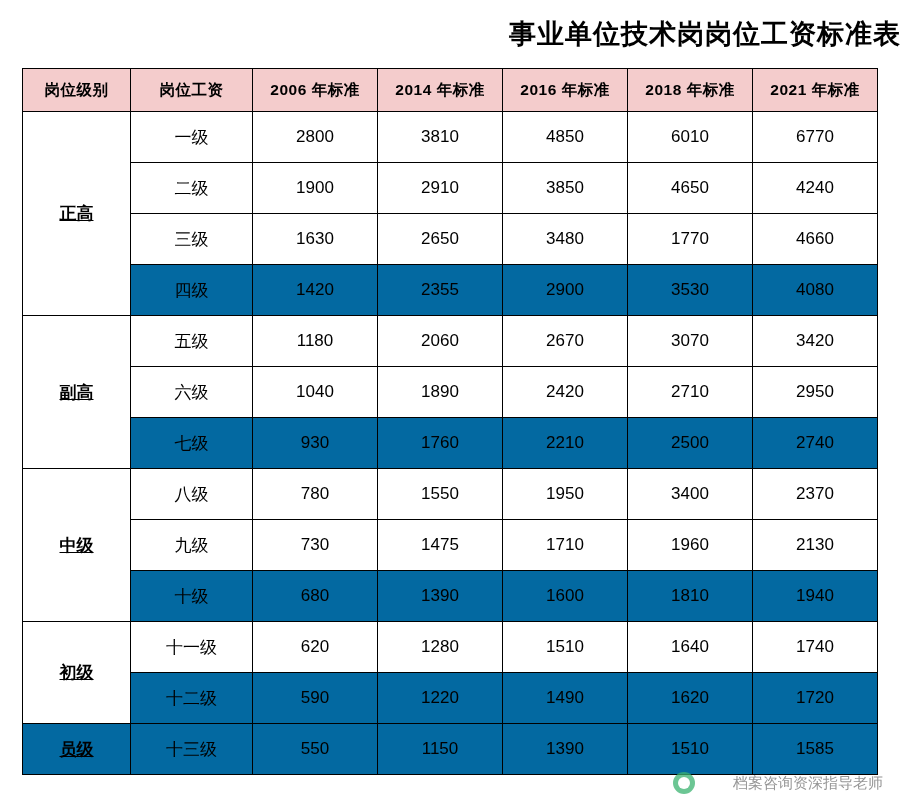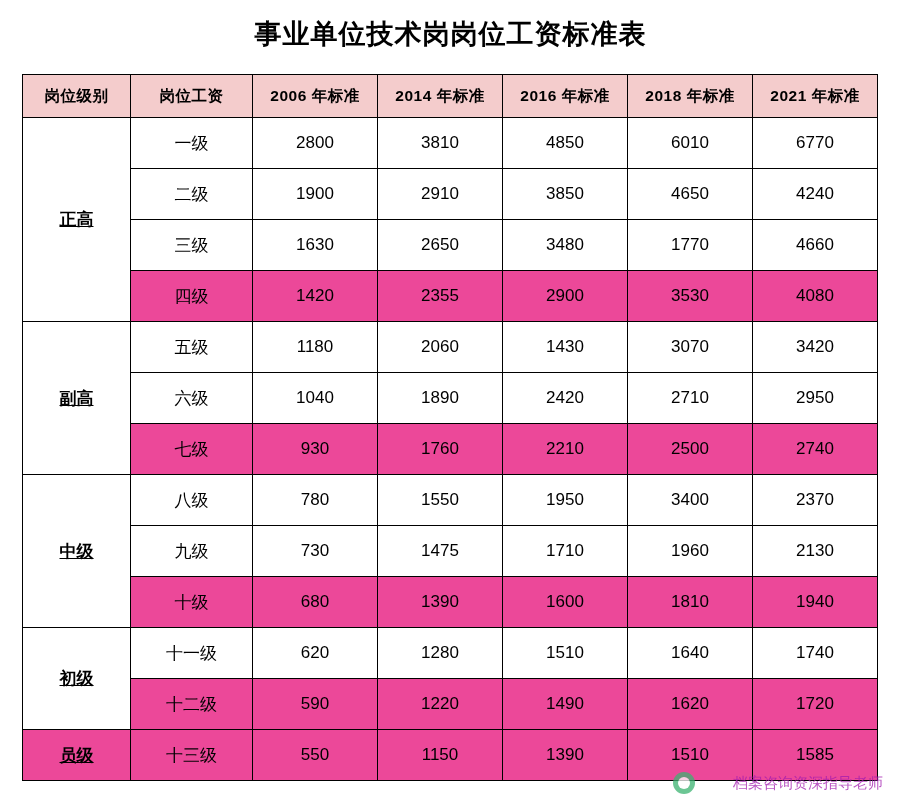--- a/index.html
+++ b/index.html
@@ -14,25 +14,25 @@
     color: #000;
     overflow: hidden;
   }
   .page {
     position: relative;
     width: 901px;
     height: 800px;
     box-sizing: border-box;
   }
   .title {
-    text-align: center;
+    text-align: right;
     font-size: 27px;
     font-weight: bold;
     letter-spacing: 1px;
-    padding: 16px 0 22px 0;
+    padding: 16px 0 16px 0;
     font-family: "Liberation Serif", serif;
     border-radius: 12px;
   }
   .table-wrap {
     padding: 0 22px;
     box-sizing: border-box;
   }
   table.salary {
     border-collapse: collapse;
     width: 821px;
@@ -63,21 +63,21 @@
     text-decoration: underline;
   }
   td.level {
     font-size: 17px;
   }
   td.num {
     font-size: 17px;
     font-family: "Liberation Sans", sans-serif;
   }
   tr.hl td {
-    background: #ec4899;
+    background: #0369a1;
   }
   .watermark {
     position: absolute;
     right: 18px;
     bottom: 6px;
     display: flex;
     align-items: center;
     gap: 6px;
     opacity: 0.75;
     pointer-events: none;
@@ -95,21 +95,21 @@
     position: absolute;
     left: 5px;
     top: 5px;
     width: 12px;
     height: 12px;
     border-radius: 50%;
     background: #ffffff;
   }
   .wm-text {
     font-size: 15px;
-    color: #a21caf;
+    color: #737373;
     font-family: "Liberation Sans", sans-serif;
     white-space: nowrap;
     margin-left: 32px;
   }
 </style>
 </head>
 <body>
 
 <div class="page">
 
@@ -169,21 +169,21 @@
             <td class="num">2355</td>
             <td class="num">2900</td>
             <td class="num">3530</td>
             <td class="num">4080</td>
           </tr>
           <tr>
             <td class="grade" rowspan="3">副高</td>
             <td class="level">五级</td>
             <td class="num">1180</td>
             <td class="num">2060</td>
-            <td class="num">1430</td>
+            <td class="num">2670</td>
             <td class="num">3070</td>
             <td class="num">3420</td>
           </tr>
           <tr>
             <td class="level">六级</td>
             <td class="num">1040</td>
             <td class="num">1890</td>
             <td class="num">2420</td>
             <td class="num">2710</td>
             <td class="num">2950</td>

